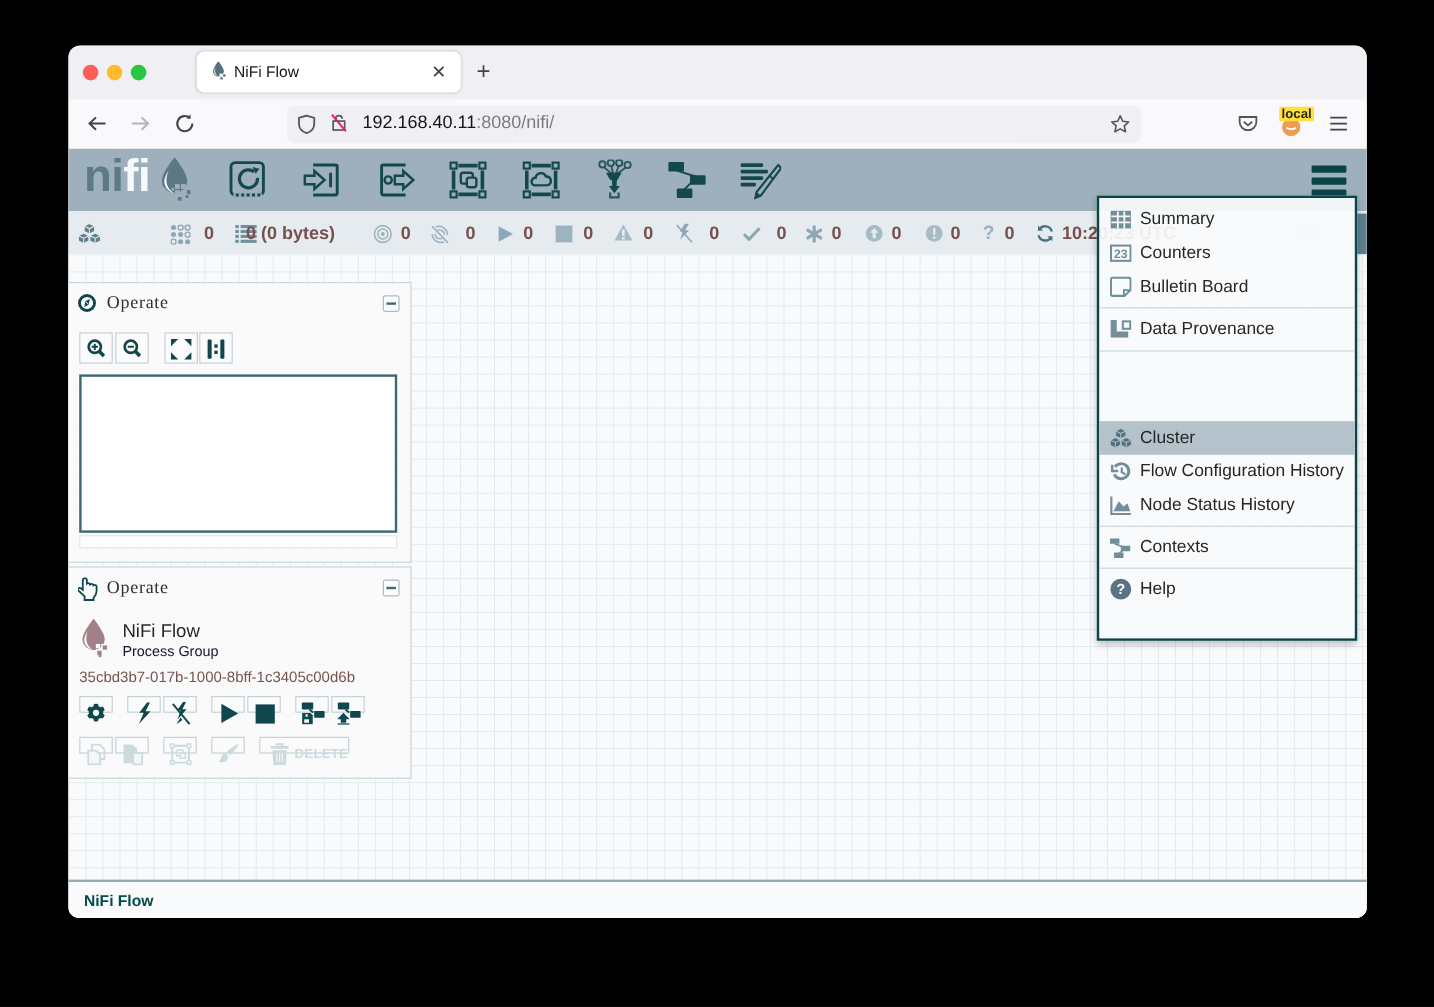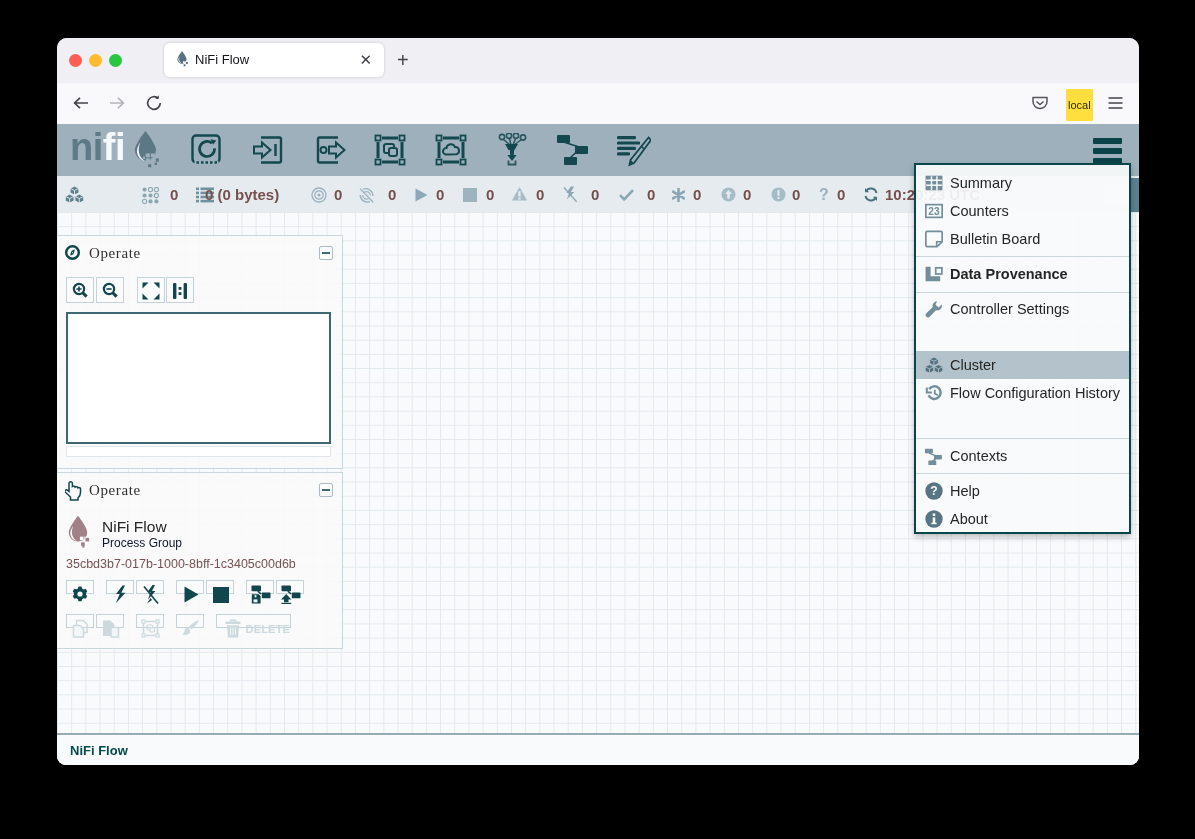--- a/index.html
+++ b/index.html
@@ -84,29 +84,43 @@
     <svg style="position:absolute;left:15px;top:11px" width="18" height="18" viewBox="0 0 18 18">
         <path d="M16 9H3M8 3.8 2.6 9 8 14.2" stroke="#45444a" stroke-width="1.7" fill="none"></path>
       </svg>
     <svg style="position:absolute;left:51px;top:11px" width="18" height="18" viewBox="0 0 18 18">
         <path d="M2 9h13M10 3.8 15.4 9 10 14.2" stroke="#b4b4ba" stroke-width="1.7" fill="none"></path>
       </svg>
     <svg style="position:absolute;left:88px;top:11px" width="18" height="18" viewBox="0 0 18 18">
         <path d="M15.3 9a6.3 6.3 0 1 1-1.9-4.5" stroke="#45444a" stroke-width="1.7" fill="none"></path>
         <path d="M13.8 1.2v3.6h-3.6z" fill="#45444a"></path>
       </svg>
+    <div id="urlbar">
+      <svg style="position:absolute;left:8px;top:7px" width="17" height="17" viewBox="0 0 16 16">
+          <path d="M8 1.2 14 3v4.5C14 11.2 11.5 14 8 15 4.5 14 2 11.2 2 7.5V3Z" fill="none" stroke="#55545a" stroke-width="1.4"></path>
+        </svg>
+      <svg style="position:absolute;left:36px;top:6px" width="17" height="17" viewBox="0 0 16 16">
+          <rect x="2.5" y="6.5" width="9" height="7" fill="none" stroke="#55545a" stroke-width="1.3"></rect>
+          <path d="M4.5 6.5V4.7a2.5 2.5 0 0 1 5 0" fill="none" stroke="#55545a" stroke-width="1.3"></path>
+          <path d="M1.5 1.5 12.5 14.5" stroke="#e22850" stroke-width="1.6"></path>
+        </svg>
+      <div id="urltext">192.168.40.11<span class="dim">:8080/nifi/</span></div>
+      <svg style="position:absolute;right:9px;top:7px" width="17" height="17" viewBox="0 0 18 18">
+          <path d="M9 1.6 11.2 6.4 16.5 7 12.6 10.5 13.7 15.7 9 13.1 4.3 15.7 5.4 10.5 1.5 7 6.8 6.4Z" fill="none" stroke="#55545a" stroke-width="1.4" stroke-linejoin="round"></path>
+        </svg>
+    </div>
     <svg style="position:absolute;left:973px;top:10px" width="20" height="20" viewBox="0 0 20 20">
         <path d="M3 4.5h14v4a7 7 0 0 1-14 0Z" fill="none" stroke="#55545a" stroke-width="1.5" stroke-linejoin="round"></path>
         <path d="M6.5 8.5 10 11.5 13.5 8.5" fill="none" stroke="#55545a" stroke-width="1.5"></path>
       </svg>
     <svg style="position:absolute;left:1011px;top:15px" width="16" height="16" viewBox="0 0 18 18">
         <circle cx="9" cy="9" r="8.5" fill="#ec9d51"></circle>
         <path d="M4.5 9.5a9 9 0 0 0 9 0" stroke="#fff" stroke-width="1.6" fill="none"></path>
       </svg>
-    <div style="position:absolute;left:1009px;top:6px;background:#ffdf3e;font-size:11px;font-weight:normal;color:#2c2c0a;padding:10px 2px;border-radius:1px;">local</div>
+    <div style="position:absolute;left:1009px;top:6px;background:#ffdf3e;font-size:11px;font-weight:bold;color:#2c2c0a;padding:0 2px;border-radius:1px;">local</div>
     <svg style="position:absolute;left:1050px;top:12px" width="17" height="16" viewBox="0 0 16 16">
         <path d="M1 3h14M1 8h14M1 13h14" stroke="#45444a" stroke-width="1.6"></path>
       </svg>
   </div>
   <div id="nifi">
     <div id="nf-head">
       <div id="logo" style="position:absolute;left:13px;top:2px;font-weight:bold;font-size:38px;letter-spacing:-0.5px;">
         <span style="color:#5e7a87;">ni</span><span style="color:#f7fafb;">fi</span>
       </div>
       <svg style="position:absolute;left:75px;top:7px" width="27" height="37" viewBox="0 0 27 37">
@@ -509,52 +523,53 @@
           <span class="txt">Counters</span>
         </div>
       <div class="mi" style="top:60px;text-align:right;">
           <svg class="ic" width="15" height="14" viewBox="0 0 15 14">
             <path d="M1.7 0.7h11.6a1 1 0 0 1 1 1v7.6L10 13.3H1.7a1 1 0 0 1-1-1V1.7a1 1 0 0 1 1-1Z" fill="none" stroke="#728e9b" stroke-width="1.4"></path>
             <path d="M9.7 13v-3.7h4.2" fill="none" stroke="#728e9b" stroke-width="1.3"></path>
           </svg>
           <span class="txt">Bulletin Board</span>
         </div>
       <div class="mdiv" style="top:91px;"></div>
-      <div class="mi" style="top:95px;font-weight:bold;">
+      <div class="mi" style="top:95px;">
           <svg class="ic" width="16" height="14" viewBox="0 0 16 14">
             <path d="M0.5 0.5h4.5v8.5H13.5v4.5H0.5Z" fill="#728e9b"></path>
             <rect x="9.5" y="1.5" width="5.5" height="5.5" fill="none" stroke="#728e9b" stroke-width="1.5"></rect>
           </svg>
           <span class="txt">Data Provenance</span>
         </div>
       <div class="mdiv" style="top:127px;"></div>
-      <div class="mi" style="top:130px;">
-          <svg class="ic" width="16" height="16" viewBox="0 0 16 16">
-            <path d="M10.8 1.2a4 4 0 0 0-3.9 5L1 12.1a1.6 1.6 0 0 0 0 2.3l0.6 0.6a1.6 1.6 0 0 0 2.3 0l5.9-5.9a4 4 0 0 0 5-5.1L12 6.7 9.3 4Z" fill="#728e9b"></path>
-          </svg>
-          <span class="txt">Controller Settings</span>
-        </div>
       <div class="mi" style="top:186px;">
           <svg class="ic" width="16" height="15" viewBox="0 0 19 17">
             <g fill="#516f7e" stroke="#b4c3cb" stroke-width="0.7">
               <path d="M9.5 0.2 13.9 2.4v4.4L9.5 9 5.1 6.8V2.4Z"></path>
               <path d="M4.7 8.2 9.1 10.4v4.4L4.7 17 0.3 14.8v-4.4Z"></path>
               <path d="M14.3 8.2 18.7 10.4v4.4L14.3 17 9.9 14.8v-4.4Z"></path>
             </g>
             <path d="M5.1 2.4 9.5 4.5 13.9 2.4M9.5 4.5V9M0.3 10.4 4.7 12.5 9.1 10.4M4.7 12.5V17M9.9 10.4 14.3 12.5 18.7 10.4M14.3 12.5V17" stroke="#b4c3cb" stroke-width="0.9" fill="none"></path>
           </svg>
           <span class="txt">Cluster</span>
         </div>
       <div class="mi" style="top:214px;">
           <svg class="ic" width="16" height="15" viewBox="0 0 16 15">
             <path d="M1.6 2.5V7h4.5" fill="none" stroke="#728e9b" stroke-width="1.8"></path>
             <path d="M3.2 9.5a5.6 5.6 0 1 0 0.5-5.5" fill="none" stroke="#728e9b" stroke-width="2.2"></path>
             <path d="M8.7 4.5v3.4l2.6 1.6" fill="none" stroke="#728e9b" stroke-width="1.6"></path>
           </svg>
           <span class="txt">Flow Configuration History</span>
+        </div>
+      <div class="mi" style="top:242px;">
+          <svg class="ic" width="16" height="14" viewBox="0 0 16 14">
+            <path d="M1 0.5v13h14.5" fill="none" stroke="#728e9b" stroke-width="1.6"></path>
+            <path d="M2.5 11.5 6.5 4l3.5 4 3-2.2 2 5.7Z" fill="#728e9b"></path>
+          </svg>
+          <span class="txt">Node Status History</span>
         </div>
       <div class="mdiv" style="top:273px;"></div>
       <div class="mi" style="top:277px;">
           <svg class="ic" width="16" height="16" viewBox="0 0 16 16">
             <g fill="#728e9b">
               <rect x="0" y="1.5" width="7" height="4" rx="0.5"></rect>
               <rect x="8" y="7" width="7" height="4" rx="0.5"></rect>
               <rect x="3" y="12" width="7" height="4" rx="0.5"></rect>
               <path d="M3.5 5.5 11.5 8.5 6.5 13" stroke="#728e9b" stroke-width="1.2" fill="none"></path>
             </g>
@@ -562,24 +577,15 @@
           <span class="txt">Contexts</span>
         </div>
       <div class="mdiv" style="top:308px;"></div>
       <div class="mi" style="top:312px;">
           <svg class="ic" width="16" height="16" viewBox="0 0 17 17">
             <circle cx="8.5" cy="8.5" r="8.2" fill="#587583"></circle>
             <text x="8.5" y="12.6" font-size="11.5" font-weight="bold" fill="#f9fafb" text-anchor="middle" font-family="Liberation Sans">?</text>
           </svg>
           <span class="txt">Help</span>
         </div>
-      <div class="mi" style="top:340px;">
-          <svg class="ic" width="16" height="16" viewBox="0 0 17 17">
-            <circle cx="8.5" cy="8.5" r="8.2" fill="#587583"></circle>
-            <rect x="7.3" y="3.3" width="2.4" height="2.4" fill="#f9fafb"></rect>
-            <rect x="7.3" y="7" width="2.4" height="6" fill="#f9fafb"></rect>
-            <rect x="6" y="12" width="5" height="1.4" fill="#f9fafb"></rect>
-          </svg>
-          <span class="txt">About</span>
-        </div>
     </div>
   </div>
 </div>
 
 </body></html>

